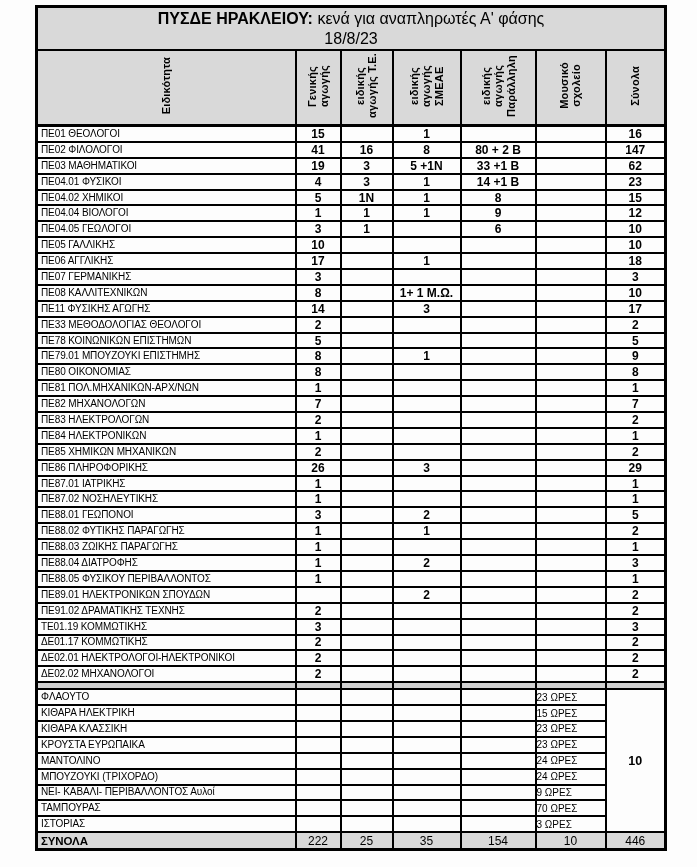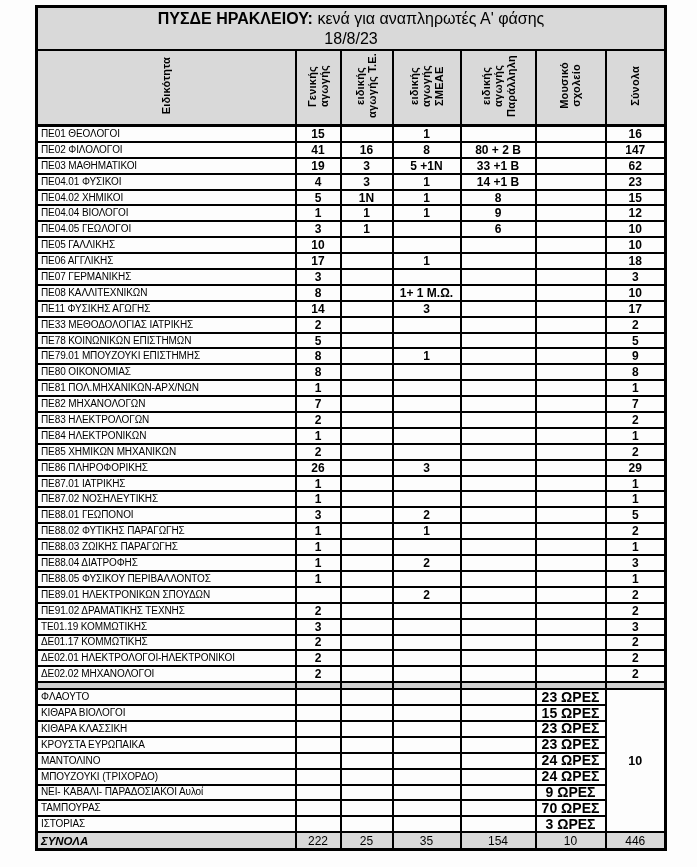--- a/index.html
+++ b/index.html
@@ -35,27 +35,27 @@
     white-space:pre-line;font-weight:700;font-size:11px;line-height:1.12;
     letter-spacing:0.2px;
   }
   
   .r td{height:13.9px;}
   td.lbl{
     text-align:left;padding:0 1px 0 3px;font-size:10px;line-height:12px;
     white-space:nowrap;letter-spacing:-0.1px;
   }
   td.num{text-align:center;font-weight:700;font-size:12px;line-height:12px;}
-  td.hrs{text-align:center;font-weight:700;font-size:14px;line-height:11px;}
+  td.hrs{text-align:left;font-weight:400;font-size:10px;line-height:11px;}
   td.music-total{text-align:center;font-weight:700;font-size:12.5px;vertical-align:middle;}
   
   .spacer td{height:5px;background:var(--spacer-bg);}
   
   .tot td{height:15px;background:var(--hdr-bg);font-weight:400;}
-  .tot td.lbl{font-size:11.5px;font-weight:700;font-style:italic;}
+  .tot td.lbl{font-size:11.5px;font-weight:700;}
 </style>
 </head>
 <body>
 
 <div class="page">
   <table class="vac">
     <colgroup>
       <col style="width:259px">
       <col style="width:45px">
       <col style="width:52px">
@@ -191,21 +191,21 @@
         <tr class="r">
           <td class="lbl">ΠΕ11 ΦΥΣΙΚΗΣ ΑΓΩΓΗΣ</td>
           <td class="num">14</td>
           <td class="num"></td>
           <td class="num">3</td>
           <td class="num"></td>
           <td class="num"></td>
           <td class="num">17</td>
         </tr>
         <tr class="r">
-          <td class="lbl">ΠΕ33 ΜΕΘΟΔΟΛΟΓΙΑΣ ΙΑΤΡΙΚΗΣ</td>
+          <td class="lbl">ΠΕ33 ΜΕΘΟΔΟΛΟΓΙΑΣ ΘΕΟΛΟΓΟΙ</td>
           <td class="num">2</td>
           <td class="num"></td>
           <td class="num"></td>
           <td class="num"></td>
           <td class="num"></td>
           <td class="num">2</td>
         </tr>
         <tr class="r">
           <td class="lbl">ΠΕ78 ΚΟΙΝΩΝΙΚΩΝ ΕΠΙΣΤΗΜΩΝ</td>
           <td class="num">5</td>
@@ -416,21 +416,21 @@
         <tr class="r">
           <td class="lbl">ΦΛΑΟΥΤΟ</td>
           <td class="num"></td>
           <td class="num"></td>
           <td class="num"></td>
           <td class="num"></td>
           <td class="hrs">23 ΩΡΕΣ</td>
           <td class="music-total" rowspan="9">10</td>
         </tr>
         <tr class="r">
-          <td class="lbl">ΚΙΘΑΡΑ ΒΙΟΛΟΓΟΙ</td>
+          <td class="lbl">ΚΙΘΑΡΑ ΗΛΕΚΤΡΙΚΗ</td>
           <td class="num"></td>
           <td class="num"></td>
           <td class="num"></td>
           <td class="num"></td>
           <td class="hrs">15 ΩΡΕΣ</td>
         </tr>
         <tr class="r">
           <td class="lbl">ΚΙΘΑΡΑ ΚΛΑΣΣΙΚΗ</td>
           <td class="num"></td>
           <td class="num"></td>
@@ -456,21 +456,21 @@
         </tr>
         <tr class="r">
           <td class="lbl">ΜΠΟΥΖΟΥΚΙ (ΤΡΙΧΟΡΔΟ)</td>
           <td class="num"></td>
           <td class="num"></td>
           <td class="num"></td>
           <td class="num"></td>
           <td class="hrs">24 ΩΡΕΣ</td>
         </tr>
         <tr class="r">
-          <td class="lbl">ΝΕΙ- ΚΑΒΑΛΙ- ΠΑΡΑΔΟΣΙΑΚΟΙ Αυλοί</td>
+          <td class="lbl">ΝΕΙ- ΚΑΒΑΛΙ- ΠΕΡΙΒΑΛΛΟΝΤΟΣ Αυλοί</td>
           <td class="num"></td>
           <td class="num"></td>
           <td class="num"></td>
           <td class="num"></td>
           <td class="hrs">9 ΩΡΕΣ</td>
         </tr>
         <tr class="r">
           <td class="lbl">ΤΑΜΠΟΥΡΑΣ</td>
           <td class="num"></td>
           <td class="num"></td>

